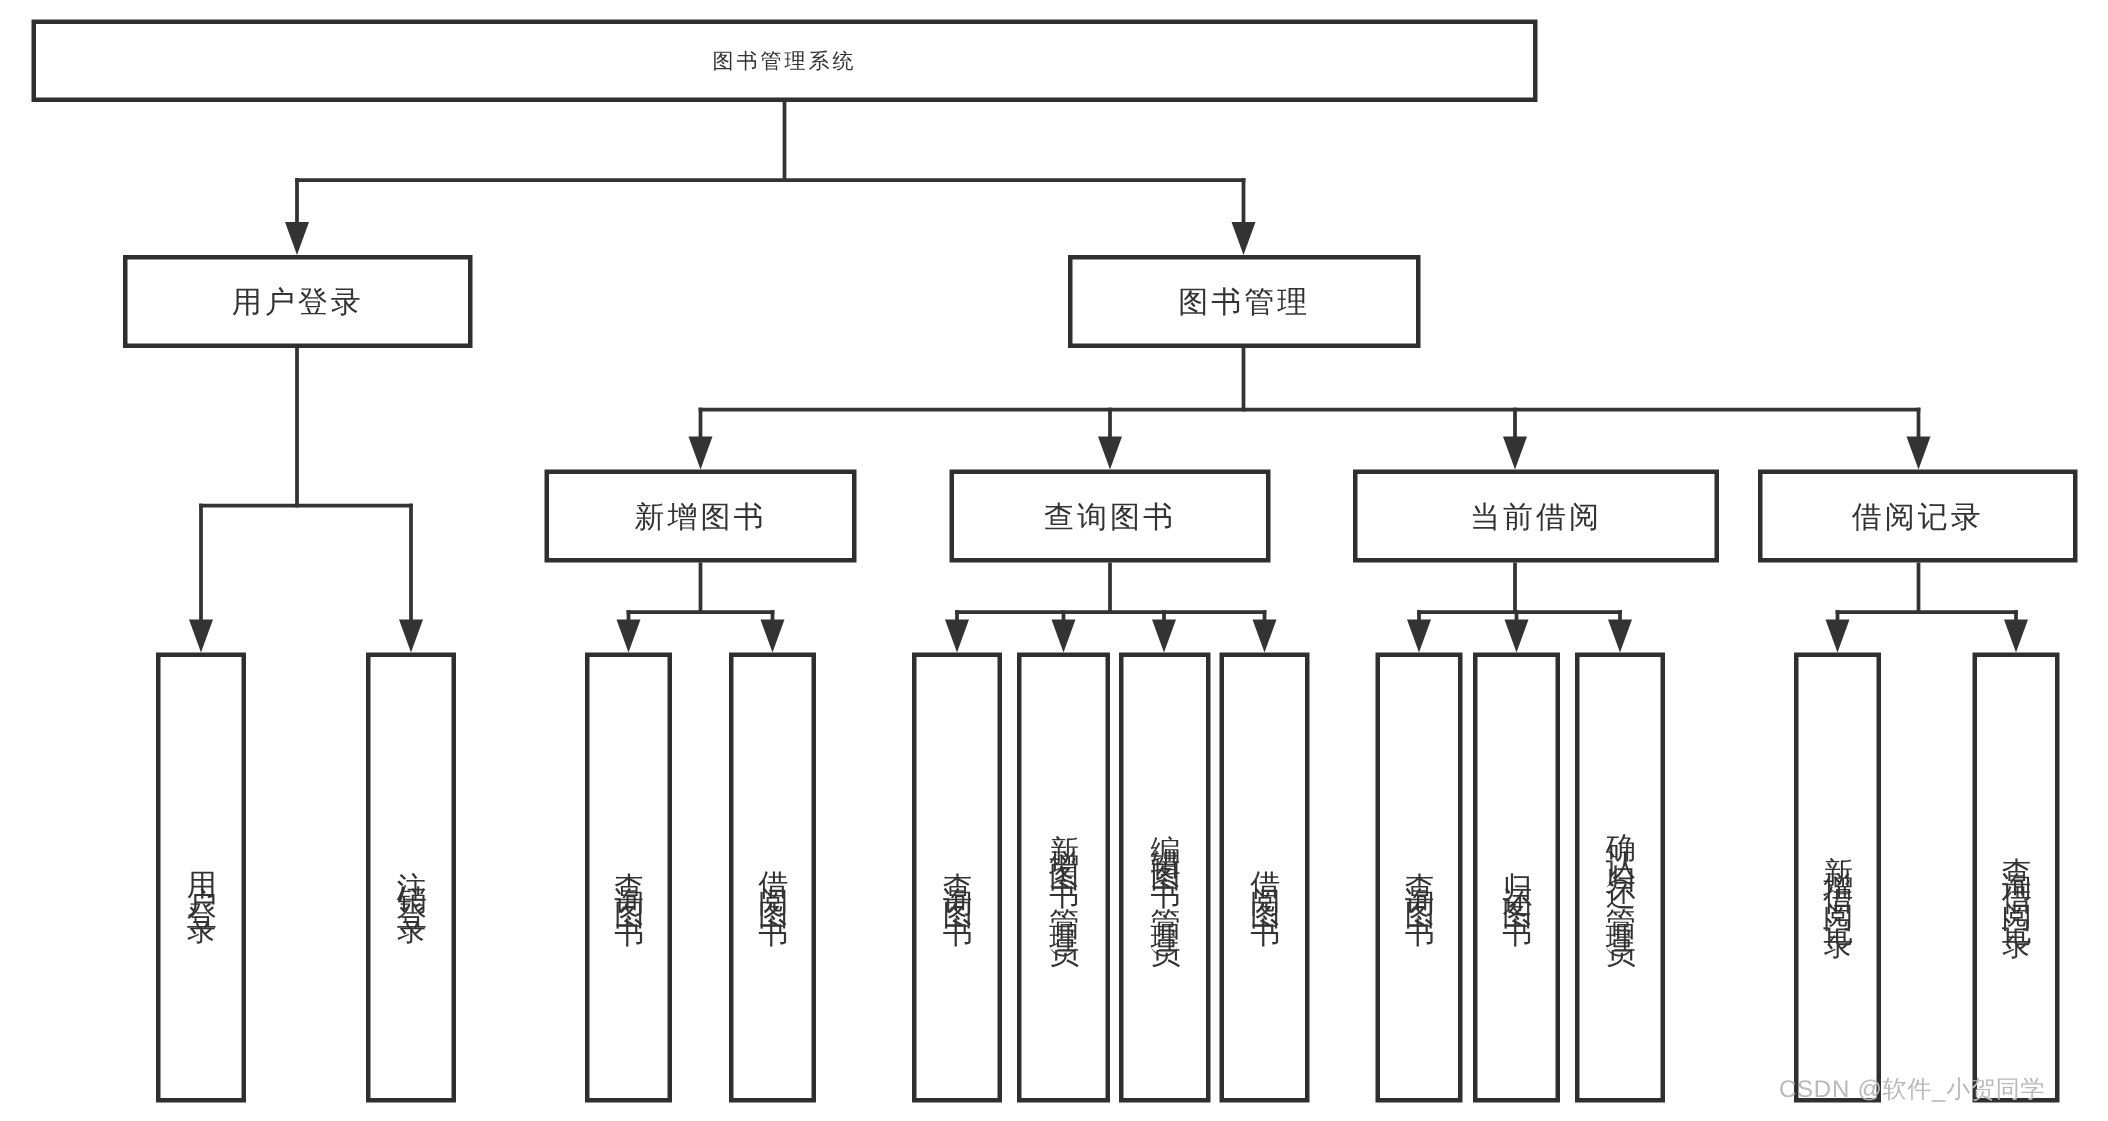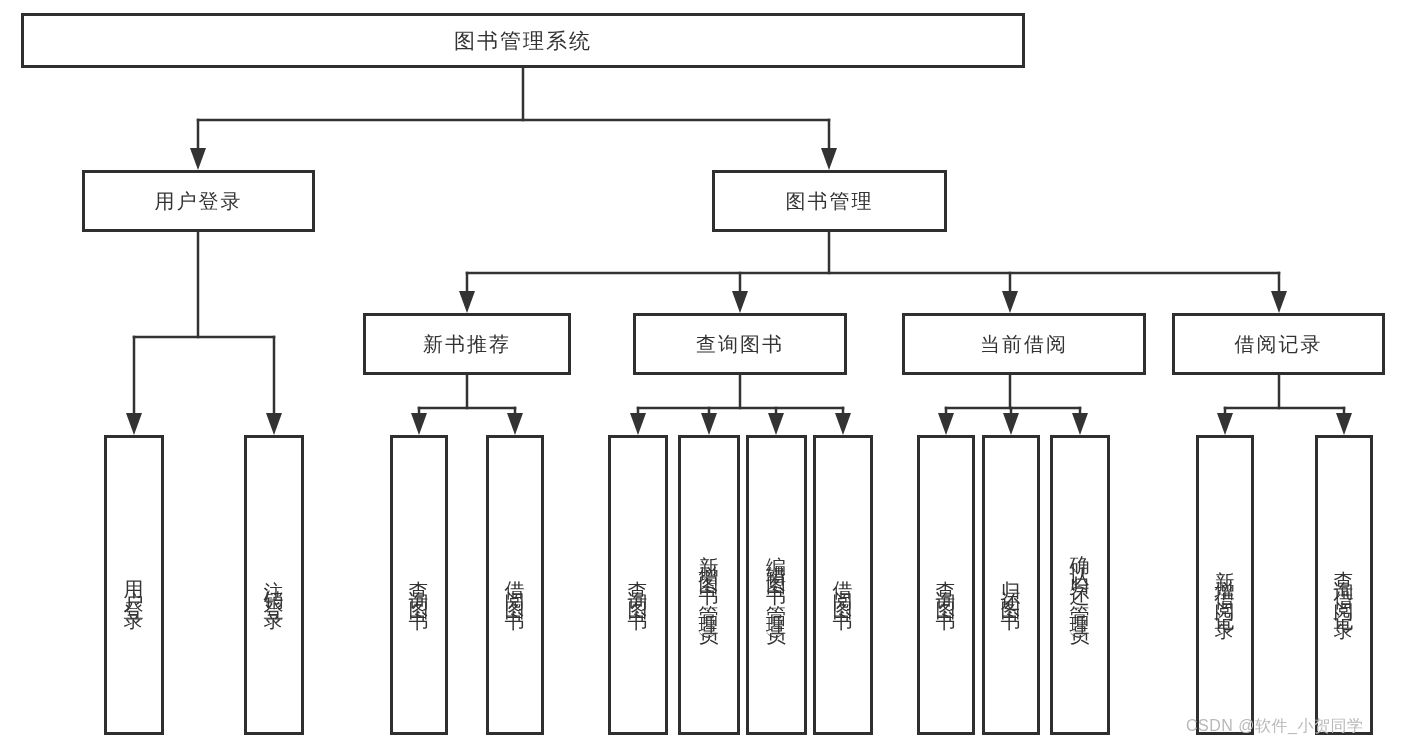--- a/index.html
+++ b/index.html
@@ -31,21 +31,21 @@
     justify-content: center;
     color: #333333;
     z-index: 2;
   }
   .box.h span {
     font-size: 20px;
     letter-spacing: 2px;
     white-space: nowrap;
   }
   .box.root span {
-    font-size: 21px;
+    font-size: 14px;
     text-align: right;
   }
   .box.v span {
     writing-mode: vertical-rl;
     text-orientation: mixed;
     font-size: 20px;
     letter-spacing: 10px;
     line-height: 1;
   }
   .watermark {
@@ -138,21 +138,21 @@
   </div>
 
   <div class="box h" style="left:82px; top:170px; width:233px; height:62px;">
     <span>用户登录</span>
   </div>
   <div class="box h" style="left:712px; top:170px; width:235px; height:62px;">
     <span>图书管理</span>
   </div>
 
   <div class="box h" style="left:363px; top:313px; width:208px; height:62px;">
-    <span>新书推荐</span>
+    <span>新增图书</span>
   </div>
   <div class="box h" style="left:633px; top:313px; width:214px; height:62px;">
     <span>查询图书</span>
   </div>
   <div class="box h" style="left:902px; top:313px; width:244px; height:62px;">
     <span>当前借阅</span>
   </div>
   <div class="box h" style="left:1172px; top:313px; width:213px; height:62px;">
     <span>借阅记录</span>
   </div>

